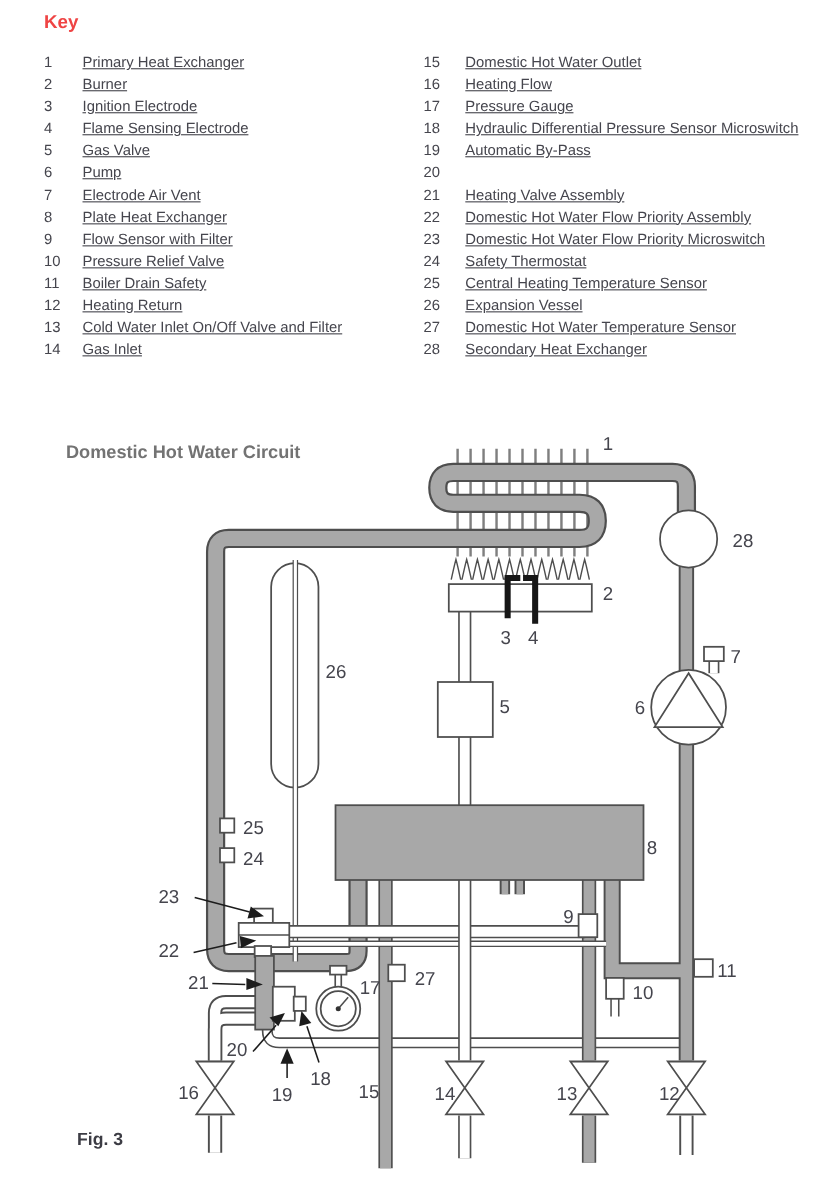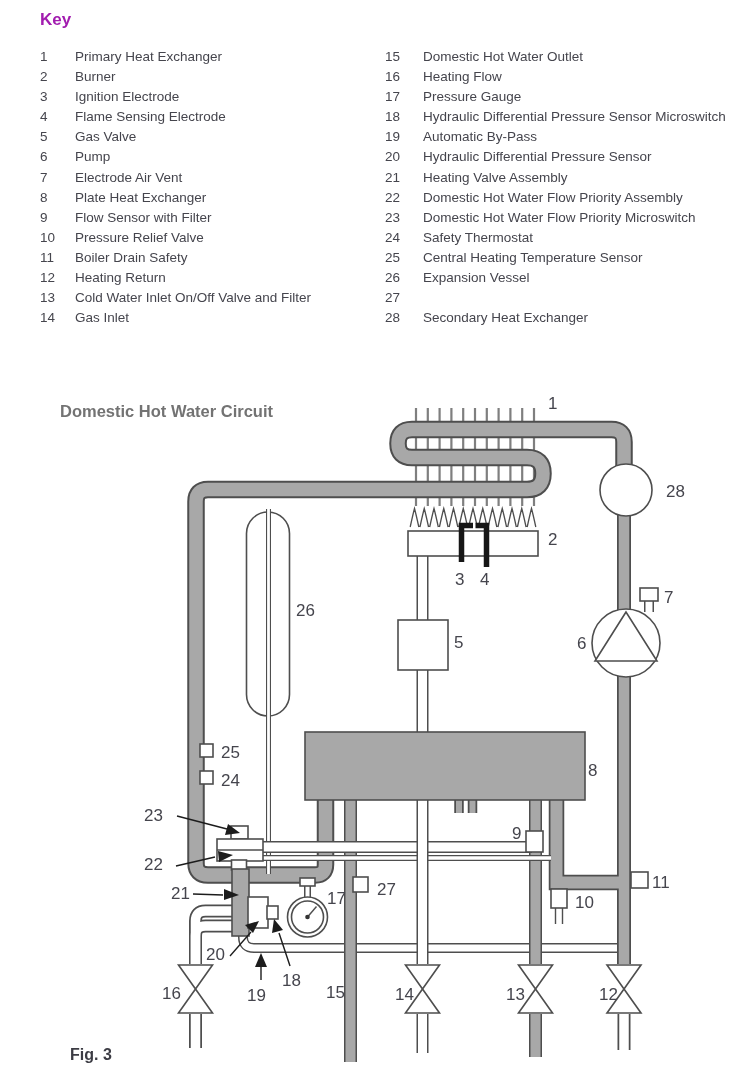--- a/index.html
+++ b/index.html
@@ -1,27 +1,27 @@
 <!DOCTYPE html>
 <html><head>
 <meta charset="utf-8">
 <style>
   html,body{margin:0;padding:0;background:#ffffff;}
   body{width:754px;height:1072px;position:relative;overflow:hidden;
        font-family:"Liberation Sans",sans-serif;color:#45454d;}
-  .key-heading{position:absolute;left:40px;top:10px;font-size:17px;font-weight:bold;color:#a21caf;}
+  .key-heading{position:absolute;left:40px;top:10px;font-size:17px;font-weight:bold;color:#ef4444;}
   .key-col{position:absolute;top:47px;}
   .key-col.kl{left:40px;}
   .key-col.kr{left:385px;}
   .key-row{height:20.1px;display:flex;align-items:flex-start;font-size:13.5px;line-height:20.1px;}
   .kn{display:inline-block;width:35px;flex:0 0 35px;}
   .kr .kn{width:38px;flex:0 0 38px;}
-  .klabel{white-space:nowrap;}
+  .klabel{white-space:nowrap;text-decoration:underline;}
   .diagram-title{position:absolute;left:60px;top:402px;font-size:16.5px;font-weight:bold;color:#737373;}
-  .fig-caption{position:absolute;left:70px;top:1028px;font-size:16px;font-weight:bold;color:#3c3c44;margin-top:18px;}
+  .fig-caption{position:absolute;left:70px;top:1028px;font-size:16px;font-weight:bold;color:#3c3c44;}
   svg.diagram{position:absolute;left:0;top:0;}
   .sd{stroke:#4e4e4e;fill:none;}
   .sg{stroke:#a8a8a8;fill:none;}
   .sw{stroke:#ffffff;fill:none;}
   .cmp{fill:#ffffff;stroke:#4e4e4e;stroke-width:1.6;}
   .cmpg{fill:#a8a8a8;stroke:#4e4e4e;stroke-width:1.6;}
   .thin{stroke:#4e4e4e;stroke-width:1.4;fill:none;}
   .fin{stroke:#7f7f7f;stroke-width:2.2;fill:none;}
   .flame{stroke:#4e4e4e;stroke-width:1.3;fill:none;}
   .electrode{stroke:#161616;stroke-width:5.5;fill:none;}
@@ -109,21 +109,20 @@
   <div class="key-row">
       <span class="kn">18</span>
       <span class="klabel">Hydraulic Differential Pressure Sensor Microswitch</span>
     </div>
   <div class="key-row">
       <span class="kn">19</span>
       <span class="klabel">Automatic By-Pass</span>
     </div>
   <div class="key-row">
       <span class="kn">20</span>
-      <span class="klabel">Hydraulic Differential Pressure Sensor</span>
     </div>
   <div class="key-row">
       <span class="kn">21</span>
       <span class="klabel">Heating Valve Assembly</span>
     </div>
   <div class="key-row">
       <span class="kn">22</span>
       <span class="klabel">Domestic Hot Water Flow Priority Assembly</span>
     </div>
   <div class="key-row">
@@ -137,20 +136,21 @@
   <div class="key-row">
       <span class="kn">25</span>
       <span class="klabel">Central Heating Temperature Sensor</span>
     </div>
   <div class="key-row">
       <span class="kn">26</span>
       <span class="klabel">Expansion Vessel</span>
     </div>
   <div class="key-row">
       <span class="kn">27</span>
+      <span class="klabel">Domestic Hot Water Temperature Sensor</span>
     </div>
   <div class="key-row">
       <span class="kn">28</span>
       <span class="klabel">Secondary Heat Exchanger</span>
     </div>
 </div>
 
 <div class="diagram-title">Domestic Hot Water Circuit</div>
 <div class="fig-caption">Fig. 3</div>
 

